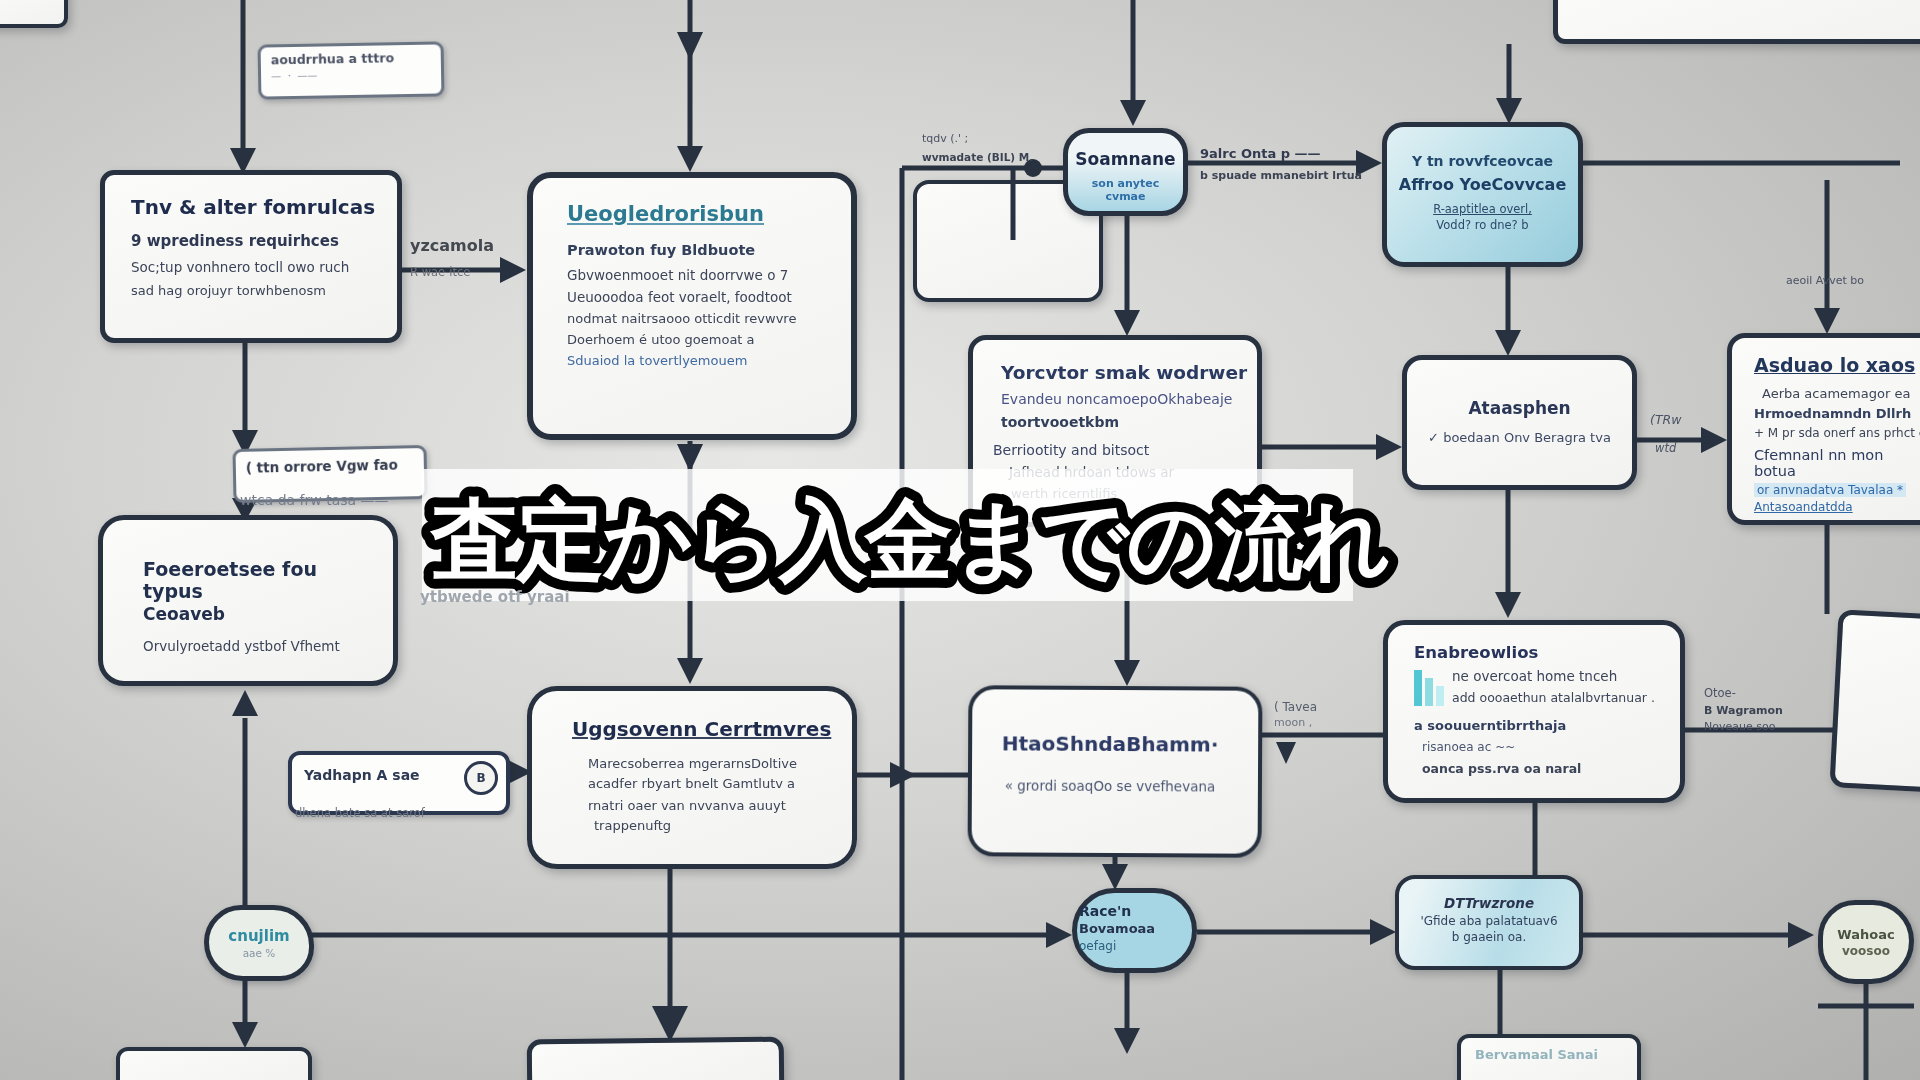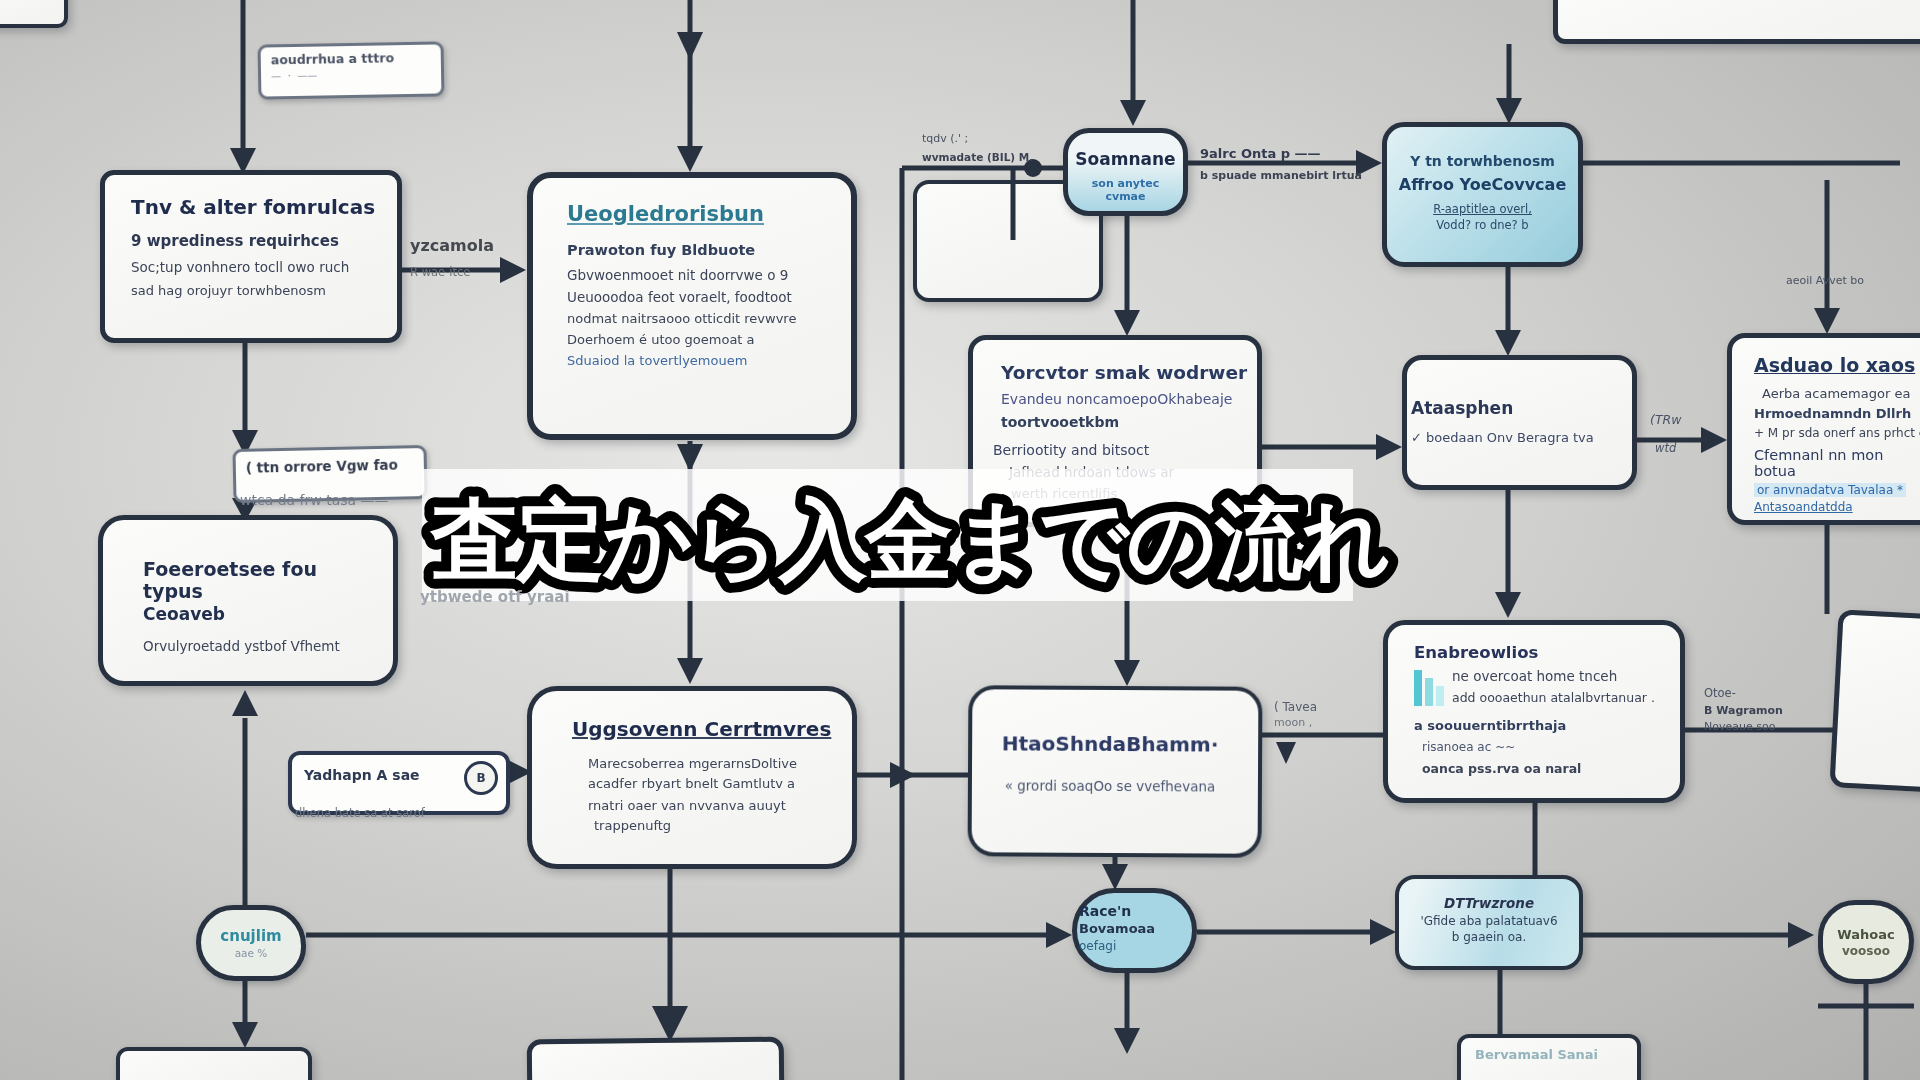--- a/index.html
+++ b/index.html
@@ -126,21 +126,21 @@
   <div class="node fz" style="left:100px;top:170px;width:302px;height:173px;border-radius:14px;padding:20px 14px 0 26px;">
     <div class="nh" style="font-size:20px;">Tnv &amp; alter fomrulcas</div>
     <div class="nl" style="font-size:15px;font-weight:600;margin-top:13px;color:#2e3852;">9 wprediness requirhces</div>
     <div class="nl" style="font-size:13.5px;margin-top:9px;">Soc;tup vonhnero tocll owo ruch</div>
     <div class="nl" style="font-size:13px;margin-top:8px;">sad hag orojuyr torwhbenosm</div>
   </div>
 
   <div class="node fz" style="left:527px;top:172px;width:330px;height:268px;border-radius:24px;border-width:6px;padding:24px 12px 0 34px;">
     <div class="nh" style="font-size:21px;color:#2b7a92;text-decoration:underline;text-decoration-color:#5f9ab5;">Ueogledrorisbun</div>
     <div class="nl" style="font-size:14.5px;font-weight:600;margin-top:16px;color:#33405c;">Prawoton fuy Bldbuote</div>
-    <div class="nl" style="font-size:13.5px;margin-top:9px;">Gbvwoenmooet nit doorrvwe o 9</div>
+    <div class="nl" style="font-size:13.5px;margin-top:9px;">Gbvwoenmooet nit doorrvwe o 7</div>
     <div class="nl" style="font-size:13.5px;margin-top:6px;">Ueuooodoa feot voraelt, foodtoot</div>
     <div class="nl" style="font-size:13px;margin-top:6px;">nodmat naitrsaooo otticdit revwvre</div>
     <div class="nl" style="font-size:13px;margin-top:6px;">Doerhoem é utoo goemoat a</div>
     <div class="nl" style="font-size:13px;margin-top:6px;color:#3f69a0;">Sduaiod la tovertlyemouem</div>
   </div>
 
   <div class="node fz" style="left:98px;top:515px;width:300px;height:171px;border-radius:26px;padding:38px 10px 0 40px;">
     <div class="nh" style="font-size:19px;color:#22304e;">Foeeroetsee fou typus</div>
     <div class="nh" style="font-size:17px;color:#22304e;margin-top:2px;">Ceoaveb</div>
     <div class="nl" style="font-size:13.5px;margin-top:14px;">Orvulyroetadd ystbof Vfhemt</div>
@@ -167,27 +167,27 @@
     <div class="nh" style="font-size:20px;color:#2e3a66;">HtaoShndaBhamm·</div>
     <div class="nl" style="font-size:13.5px;margin-top:22px;color:#4a5570;">«  grordi soaqOo se vvefhevana</div>
   </div>
 
   <div class="node teal-node fz" style="left:1063px;top:128px;width:125px;height:88px;border-radius:26px;padding:16px 4px 0 4px;text-align:center;background:linear-gradient(#f0f6f7 30%,#a8d5e4);">
     <div class="nh" style="font-size:17px;color:#1e2c4a;">Soamnane</div>
     <div style="font-size:11px;font-weight:bold;color:#2f6fa8;margin-top:8px;">son anytec cvmae</div>
   </div>
 
   <div class="node teal-node fz" style="left:1382px;top:122px;width:201px;height:145px;border-radius:22px;padding:26px 4px 0 4px;text-align:center;">
-    <div style="font-size:14px;font-weight:bold;color:#234a6e;">Y tn torwhbenosm</div>
+    <div style="font-size:14px;font-weight:bold;color:#234a6e;">Y tn rovvfceovcae</div>
     <div style="font-size:16px;font-weight:bold;color:#1d3f66;margin-top:6px;">Affroo YoeCovvcae</div>
     <div style="font-size:11.5px;color:#2d4a6a;margin-top:8px;text-decoration:underline;">R-aaptitlea overl,</div>
     <div style="font-size:11.5px;color:#2d4a6a;margin-top:2px;">Vodd? ro dne? b</div>
   </div>
 
-  <div class="node fz" style="left:1402px;top:355px;width:235px;height:135px;border-radius:20px;padding:38px 4px 0 4px;">
+  <div class="node fz" style="left:1402px;top:355px;width:235px;height:135px;border-radius:20px;padding:38px 4px 0 4px;text-align:center;">
     <div class="nh" style="font-size:17px;color:#2a3756;">Ataasphen</div>
     <div class="nl" style="font-size:13px;margin-top:12px;color:#3c4866;">✓ boedaan Onv Beragra tva</div>
   </div>
 
   <div class="node fz" style="left:1727px;top:333px;width:210px;height:192px;border-radius:18px;padding:16px 4px 0 22px;">
     <div class="nh" style="font-size:19px;color:#23365c;text-decoration:underline;">Asduao lo xaos</div>
     <div class="nl" style="font-size:13px;margin-top:10px;margin-left:8px;">Aerba acamemagor ea</div>
     <div class="nl" style="font-size:13px;font-weight:600;margin-top:5px;color:#33405e;">Hrmoednamndn  Dllrh</div>
     <div class="nl" style="font-size:12px;margin-top:5px;">+ M pr sda onerf ans prhct e</div>
     <div class="nl" style="font-size:14.5px;margin-top:7px;color:#2b3a5e;">Cfemnanl nn mon botua</div>
@@ -218,21 +218,21 @@
     <div style="font-size:12px;color:#33425e;margin-top:3px;">'Gfide aba palatatuav6</div>
     <div style="font-size:12px;color:#33425e;margin-top:2px;">b gaaein oa.</div>
   </div>
 
   <div class="node stadium fz" style="left:1072px;top:888px;width:125px;height:85px;padding:10px 2px 0 2px;background:#a6d6e3;">
     <div style="font-size:14px;font-weight:bold;color:#20304c;">Race'n</div>
     <div style="font-size:13px;font-weight:600;color:#273450;margin-top:2px;">Bovamoaa</div>
     <div style="font-size:12px;color:#2a5f7e;margin-top:3px;">oefagi</div>
   </div>
 
-  <div class="ellipse fz" style="left:196px;top:905px;width:110px;height:76px;border-radius:46px 50px 42px 48px;background:#e9eee9;">
+  <div class="ellipse fz" style="left:204px;top:905px;width:110px;height:76px;border-radius:46px 50px 42px 48px;background:#e9eee9;">
     <div style="font-size:15px;font-weight:bold;color:#2e8ba0;">cnujlim</div>
     <div style="font-size:10.5px;color:#8795a5;margin-top:2px;">aae %</div>
   </div>
 
   <div class="ellipse fz" style="left:1818px;top:900px;width:96px;height:84px;border-radius:40px 44px 46px 40px;background:#e7eadf;">
     <div style="font-size:13px;font-weight:bold;color:#4a5340;">Wahoac</div>
     <div style="font-size:12px;font-weight:bold;color:#5c6450;margin-top:2px;">voosoo</div>
   </div>
 
   <div class="lbl pill fz" style="left:258px;top:43px;width:162px;height:44px;padding:5px 8px 0 10px;transform:rotate(-1deg);">

